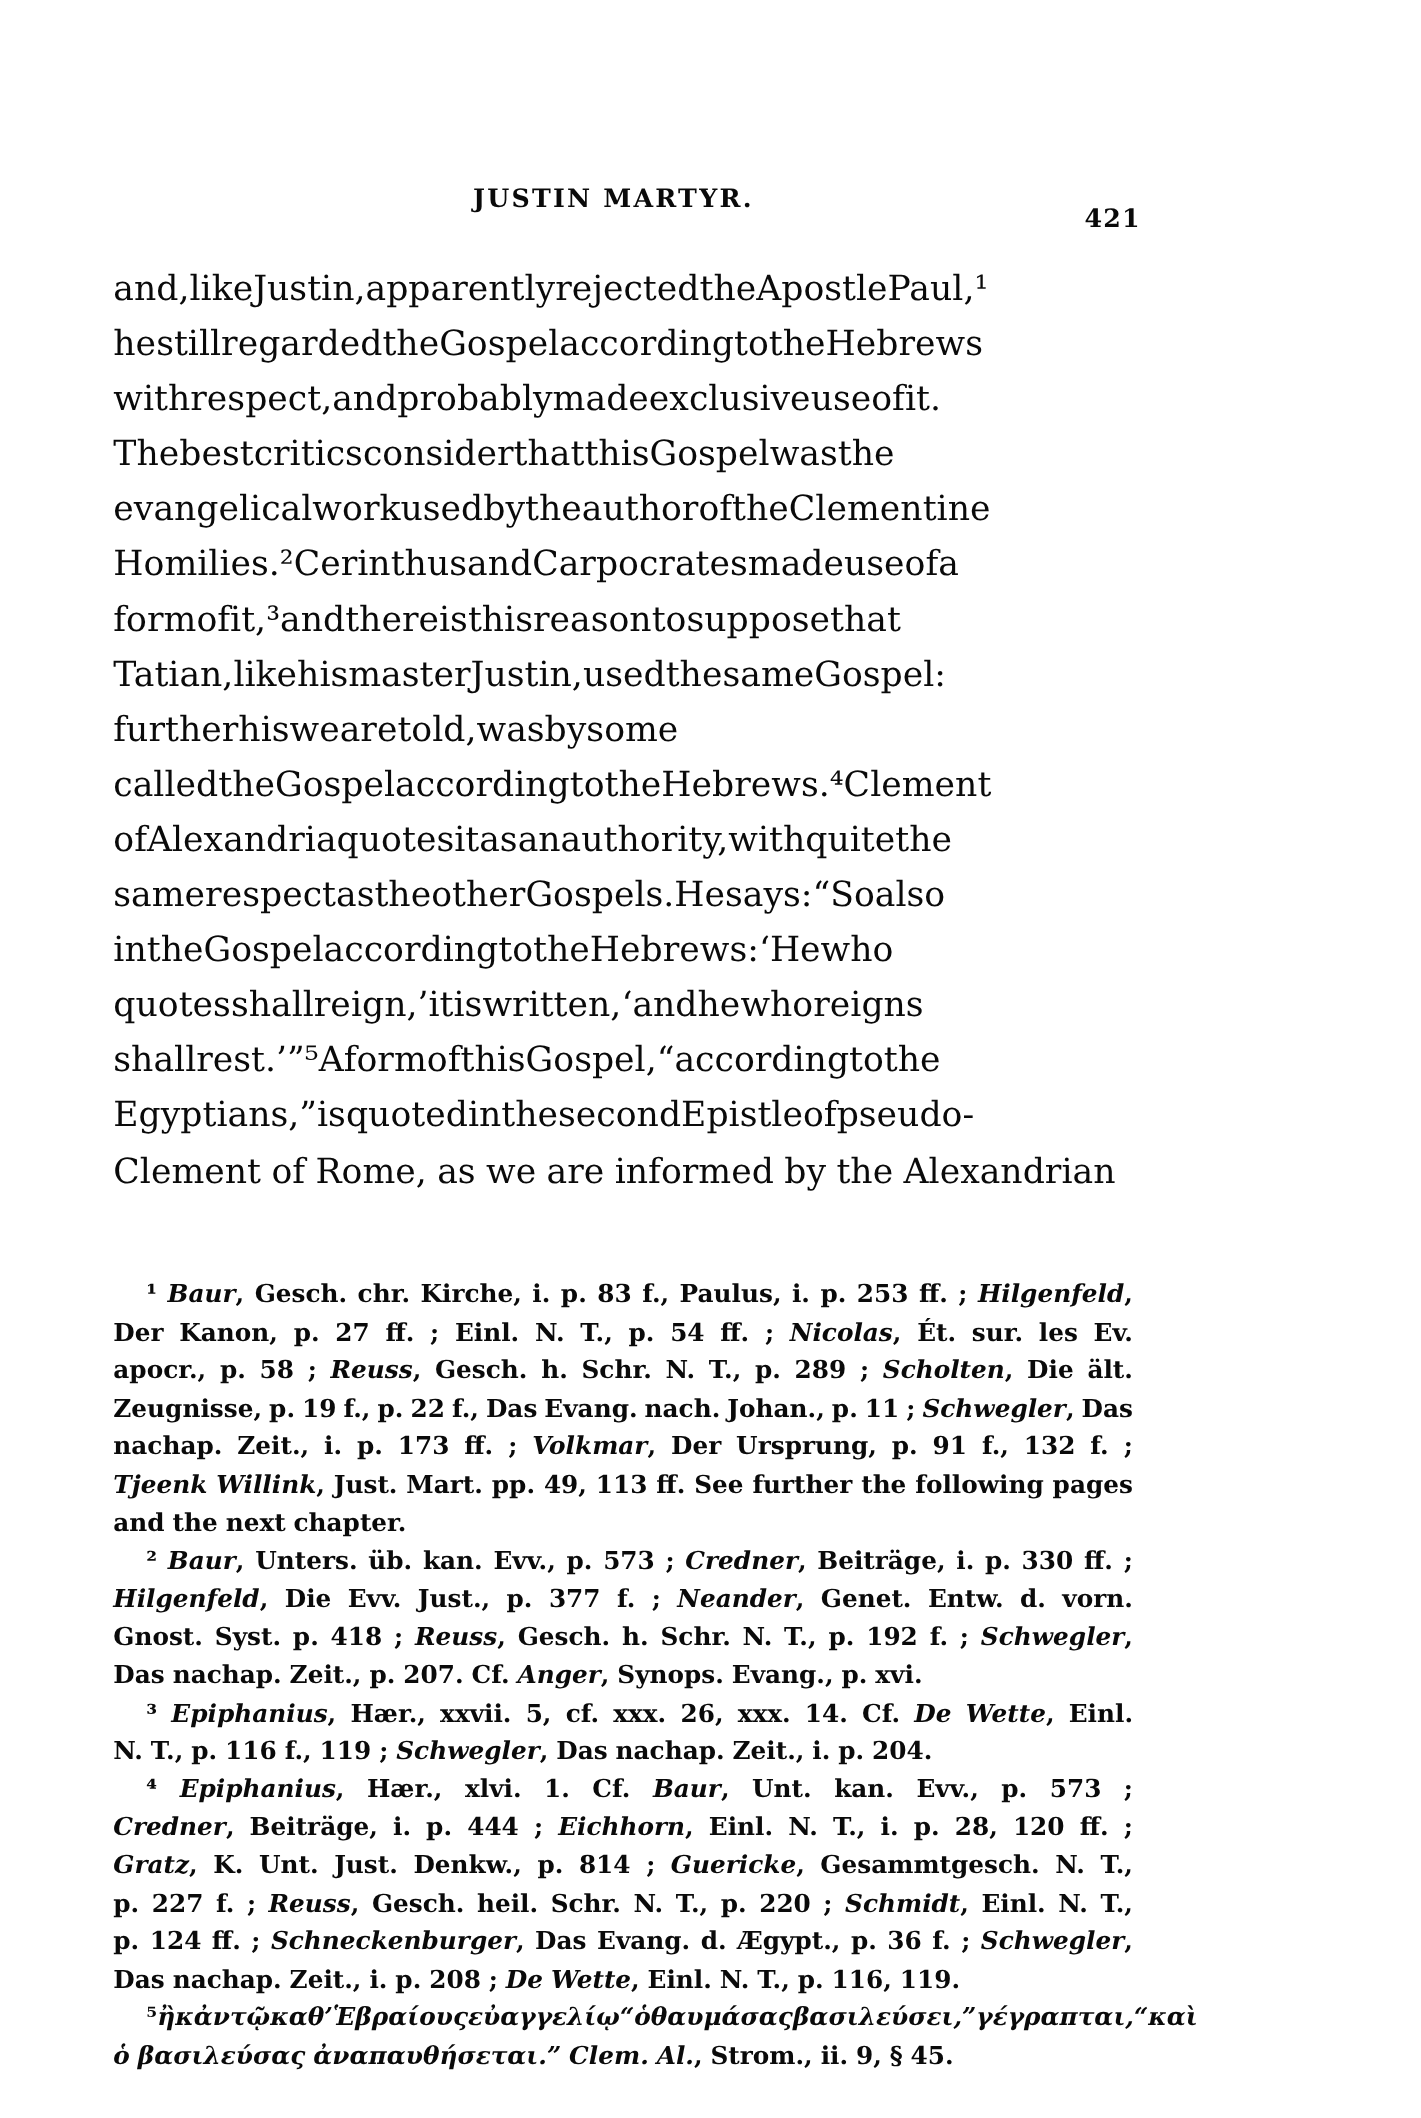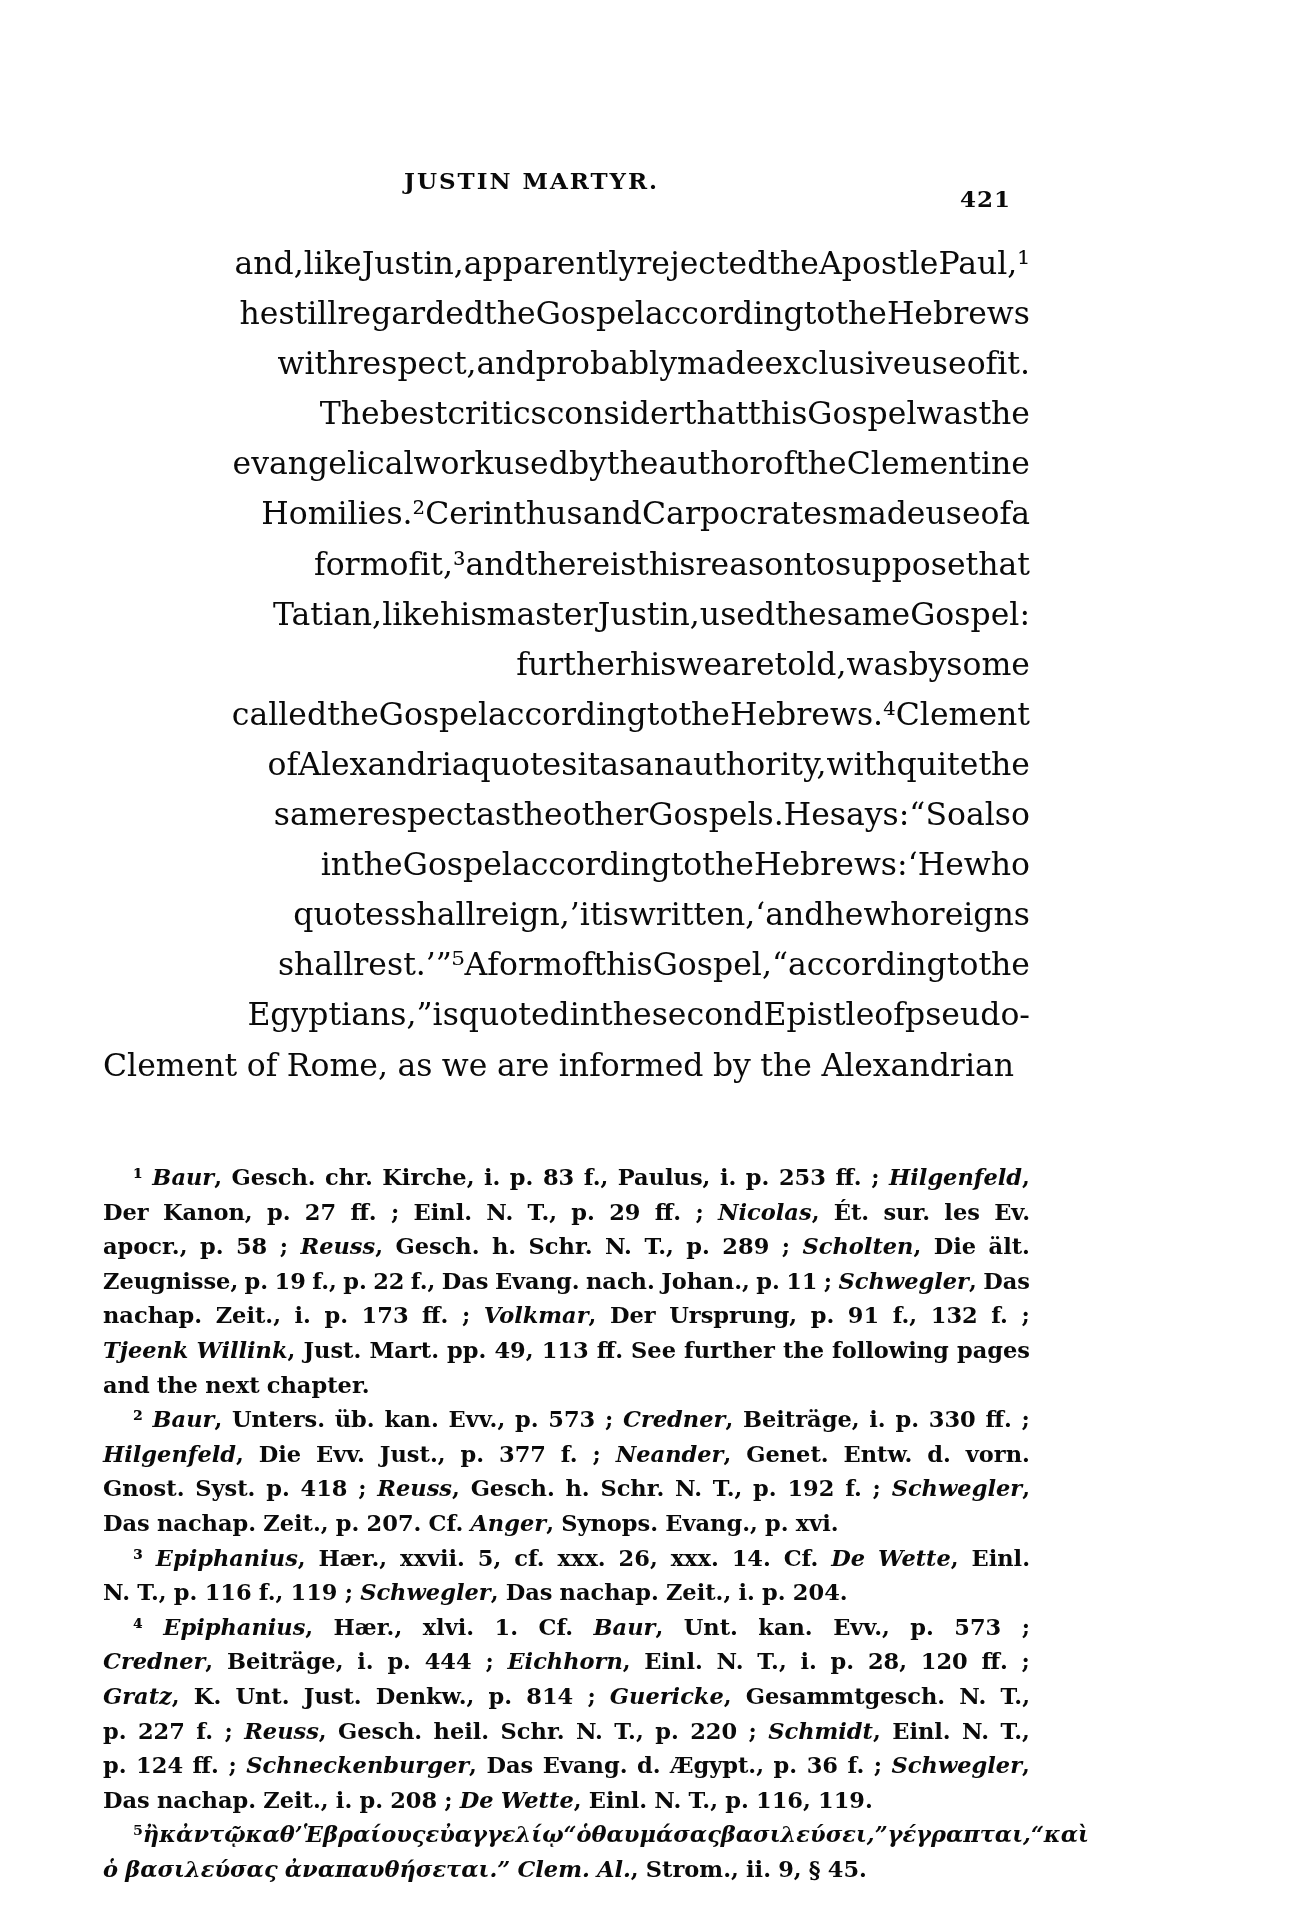--- a/index.html
+++ b/index.html
@@ -1,34 +1,34 @@
 <!DOCTYPE html>
 <html><head>
 <meta charset="utf-8">
 <style>
   html, body { margin:0; padding:0; background:#ffffff; }
   body { width:1292px; height:1925px; position:relative; overflow:hidden;
          font-family:"DejaVu Serif","Liberation Serif",serif; color:#0a0a0a; }
   .page { position:absolute; left:0; top:0; width:1292px; height:1925px; }
-  .running-head { position:absolute; left:94px; top:163px; width:927px; height:40px; }
+  .running-head { position:absolute; left:120px; top:163px; width:927px; height:40px; }
   .running-title { position:absolute; left:310px; top:0; font-size:23px; font-weight:bold;
          letter-spacing:2px; line-height:36px; }
   .page-number { position:absolute; right:10px; top:0; font-size:23px; font-weight:bold;
          line-height:36px; letter-spacing:1px;margin-top:18px; }
   .body-text { position:absolute; left:103px; top:238px; width:927px; }
   .line { display:block; height:50.1px; line-height:50.1px; font-size:31.5px;
           text-align:justify; text-align-last:justify; white-space:nowrap; }
   .line.last { text-align-last:left; }
   .footnotes { position:absolute; left:103px; top:1160px; width:927px; }
   .fline { display:flex; justify-content:space-between; height:34.6px; line-height:34.6px;
            font-size:22.5px; white-space:nowrap; font-weight:bold; }
   .fline.last { justify-content:flex-start; }
   .fline.last .w { margin-right:0.32em; }
   .fline.indent { padding-left:30px; }
-  .line.flex { display:flex; justify-content:flex-end; }
+  .line.flex { display:flex; justify-content:flex-start; }
   .line.flex.last { justify-content:flex-start; }
   .line.flex.last .w { margin-right:0.3em; }
   i { font-style:italic; }
 </style>
 </head>
 <body>
 
 <div class="page">
 
   <div class="running-head">
@@ -257,21 +257,21 @@
           <span class="w"><span>Der</span></span>
           <span class="w"><span>Kanon,</span></span>
           <span class="w"><span>p.</span></span>
           <span class="w"><span>27</span></span>
           <span class="w"><span>ff.</span></span>
           <span class="w"><span>;</span></span>
           <span class="w"><span>Einl.</span></span>
           <span class="w"><span>N.</span></span>
           <span class="w"><span>T.,</span></span>
           <span class="w"><span>p.</span></span>
-          <span class="w"><span>29</span></span>
+          <span class="w"><span>54</span></span>
           <span class="w"><span>ff.</span></span>
           <span class="w"><span>;</span></span>
           <span class="w"><i>Nicolas</i><span>,</span></span>
           <span class="w"><span>Ét.</span></span>
           <span class="w"><span>sur.</span></span>
           <span class="w"><span>les</span></span>
           <span class="w"><span>Ev.</span></span>
         </div>
         <div class="fline">
           <span class="w"><span>apocr.,</span></span>

